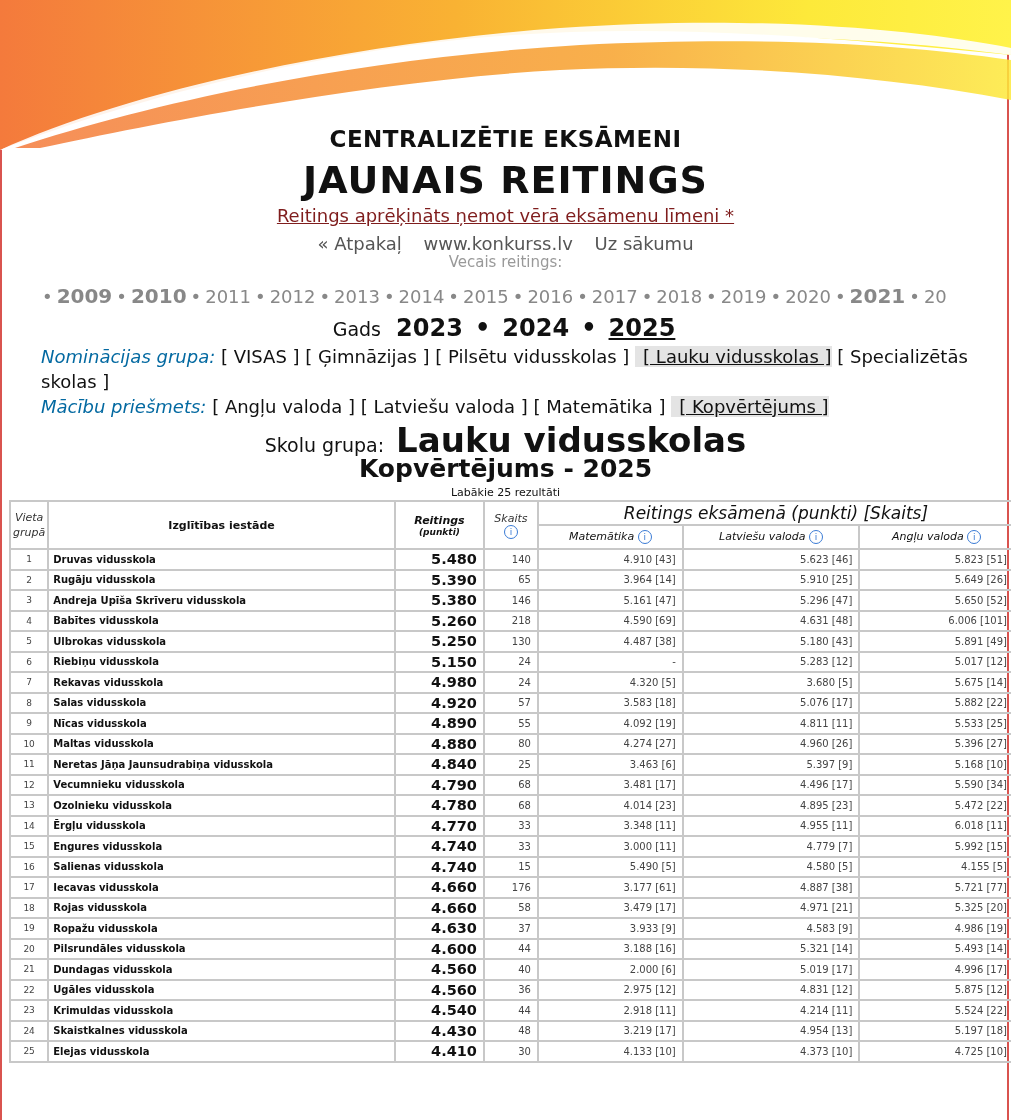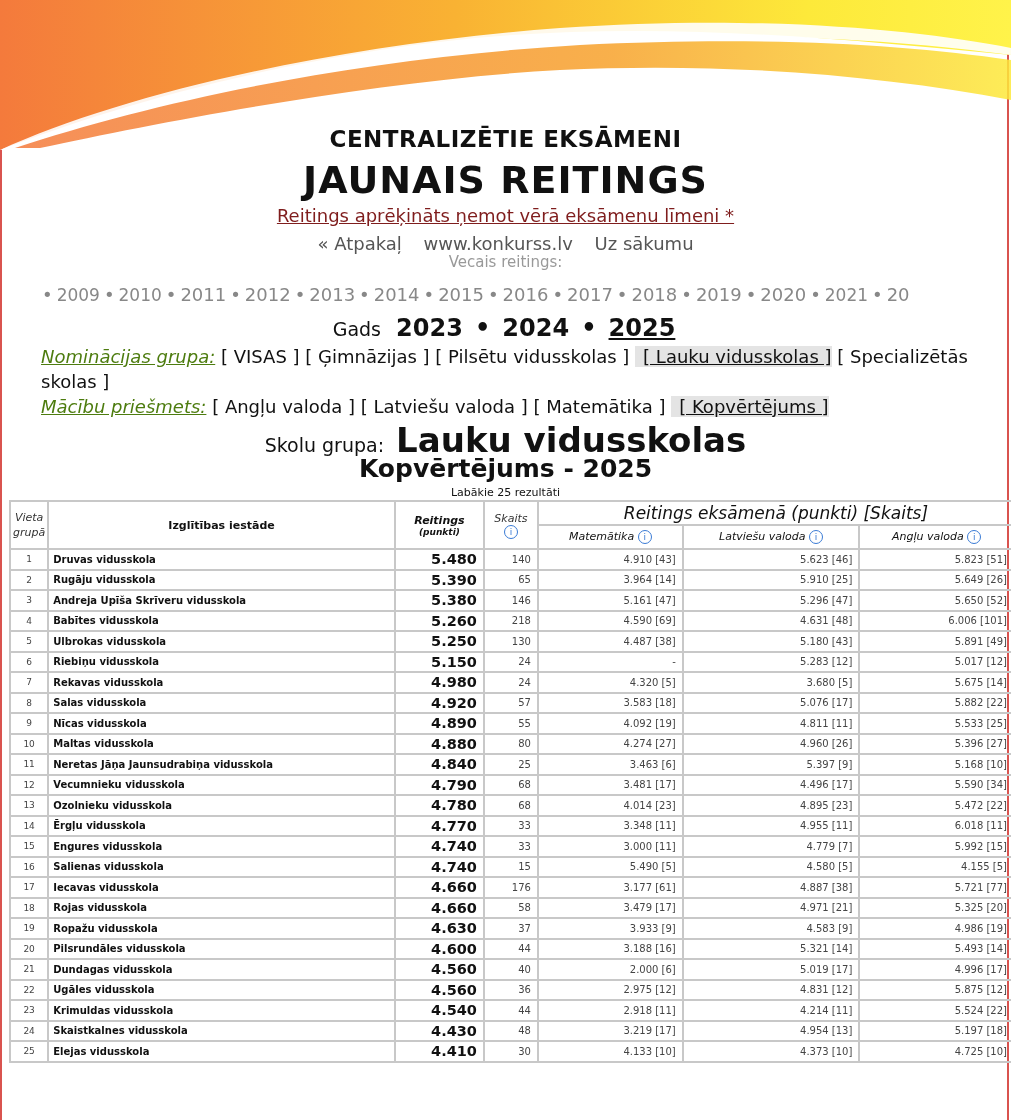--- a/index.html
+++ b/index.html
@@ -10,26 +10,26 @@
   .banner { position:absolute; left:0; top:0; width:1011px; height:150px; }
   .center { position:absolute; left:0; width:1011px; text-align:center; }
   .t1 { top:126px; font-size:23px; font-weight:bold; letter-spacing:0.5px; }
   .t2 { top:158px; font-size:38px; font-weight:bold; letter-spacing:1px; }
   .t3 { top:205px; font-size:18px; color:#7f1d1d;text-decoration:underline; }
   .nav { top:233px; font-size:18px; color:#555; }
   .nav span { margin:0 8px; cursor:pointer; }
   .old { top:253px; font-size:15px; color:#999; }
   .years { top:284px; font-size:18px; color:#888; white-space:nowrap; text-align:left; left:42px; }
   .years .y { margin:0 4px; cursor:pointer; }
-  .years .small { font-size:17px; }
+  .years .small { font-size:20px;font-weight:bold; }
   .gads { top:314px; font-size:19px; }
   .gads b { font-size:24px; margin:0 3px; cursor:pointer; }
   .gads .sel { text-decoration:underline; }
   .filters { position:absolute; left:41px; top:344px; width:930px; font-size:18px; line-height:25px; color:#111; }
-  .filters i { color:#4d7c0f;text-decoration:underline; }
+  .filters i { color:#0369a1; }
   .filters .opt { cursor:pointer; }
   .filters .active { background:#e4e4e4; text-decoration:underline;padding-left:8px; }
   .group { top:420px; font-size:19px; }
   .group b { font-size:34px; margin-left:6px; }
   .kop { top:454px; font-size:25px; font-weight:bold; }
   .best { top:486px; font-size:11px; }
   table { position:absolute; left:9px; top:500px; width:1006px; border-collapse:collapse; }
   th, td { border:2px solid #c8c8c8; padding:0 6px; }
   th { font-weight:normal; font-size:11px; }
   .h-vieta { width:32px; font-style:italic; text-align:center; color:#333; padding:0 2px; line-height:15px; }

